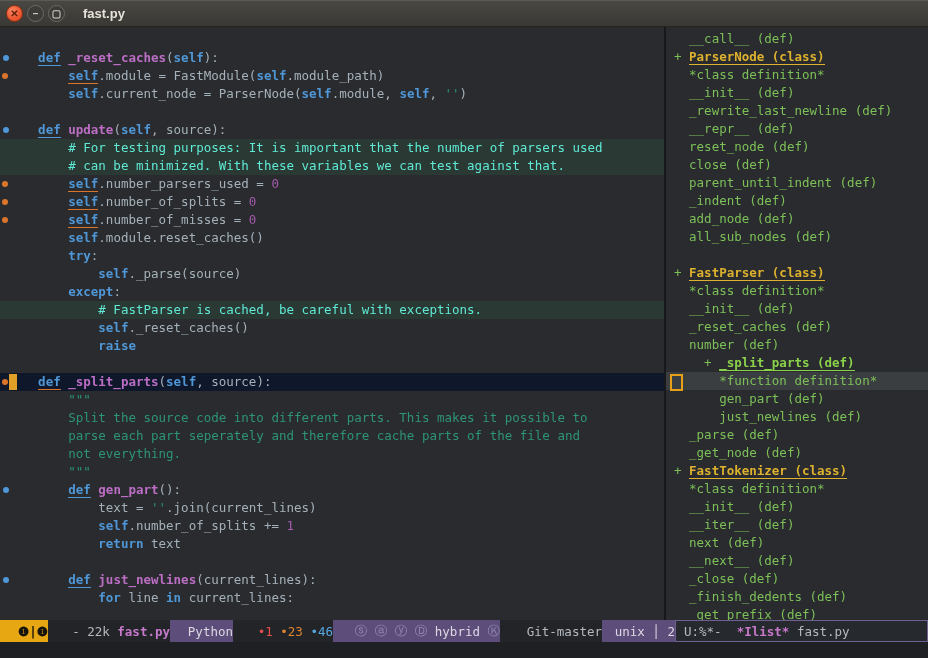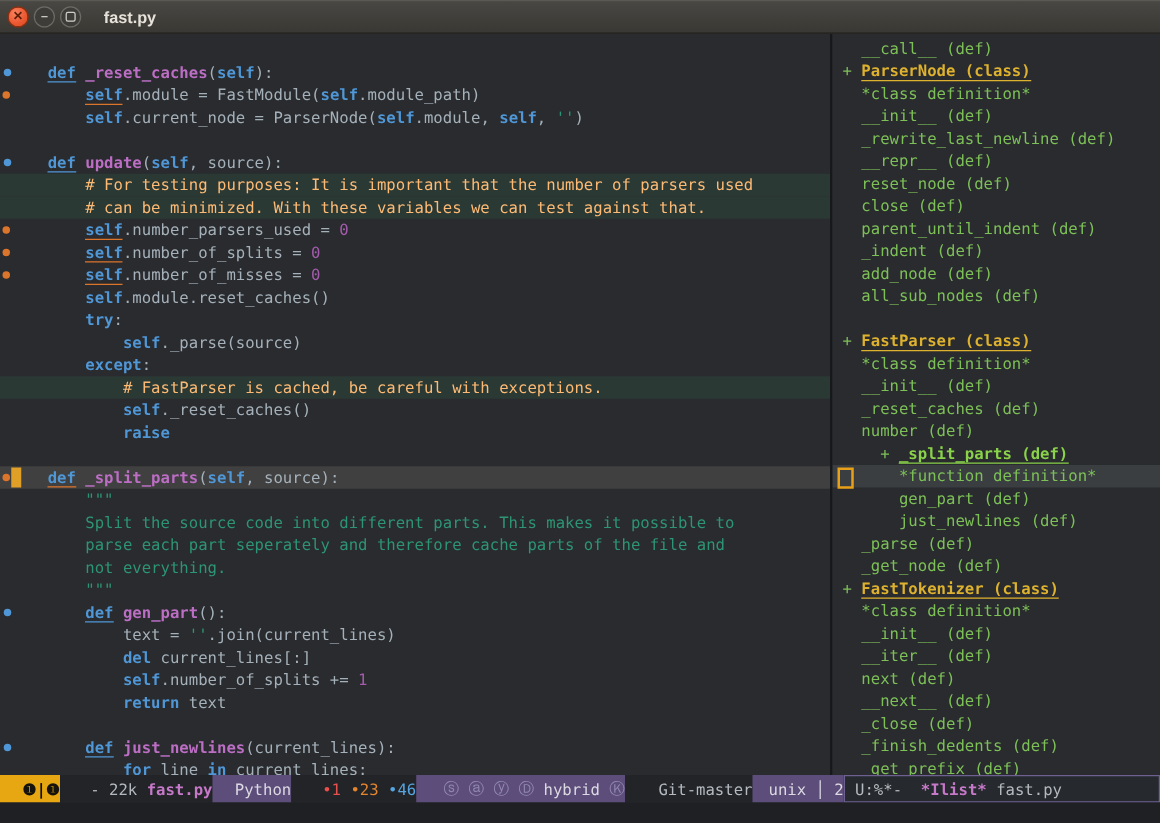--- a/index.html
+++ b/index.html
@@ -19,34 +19,34 @@
   #win-title{margin-left:18px;color:#e6e2da;font:bold 13px "Liberation Sans",sans-serif;}
 
   
   #main{flex:1 1 auto;display:flex;min-height:0;}
   #code-pane{width:666px;flex:0 0 666px;border-right:2px solid #16181b;
     padding-top:4px;box-sizing:border-box;overflow:hidden;background:#292b2e;}
   #outline-pane{flex:1 1 auto;padding-top:3px;overflow:hidden;background:#292b2e;}
 
   .cl{height:18px;line-height:18px;white-space:pre;position:relative;padding-left:8px;}
   .cl.bgc{background:#2b3934;}
-  .cl.bghl{background:#404040;}
+  .cl.bghl{background:#0f172a;}
   .dot{position:absolute;top:6px;width:6px;height:6px;border-radius:50%;}
   .dot.blue{background:#4f97d7;left:3px;}
   .dot.orange{background:#dc752c;left:2px;}
   .cbar{position:absolute;left:9px;top:1px;width:8px;height:16px;background:#e09f26;}
 
   .tk-k{color:#4f97d7;font-weight:bold;}
   .tk-ku{color:#4f97d7;font-weight:bold;border-bottom:1px solid #4f97d7;}
   .tk-ko{color:#4f97d7;font-weight:bold;border-bottom:1px solid #dc752c;}
   .tk-f{color:#bc6ec5;font-weight:bold;}
   .tk-p{color:#a5b1ba;}
   .tk-n{color:#a45bad;}
   .tk-s{color:#2d9574;}
-  .tk-c{color:#fdba74;}
+  .tk-c{color:#5eead4;}
   .tk-d{color:#2d9574;}
 
   .oi{height:18px;line-height:18px;white-space:pre;position:relative;padding-left:8px;color:#7dc058;}
   .oi.cur{background:#3b3e41;}
   .oi .em-class{color:#deb22e;font-weight:bold;border-bottom:1px solid #deb22e;}
   .oi .em-selected{color:#8ad24a;font-weight:bold;border-bottom:1px solid #8ad24a;}
   .obox{position:absolute;left:4px;top:2px;width:9px;height:13px;border:2px solid #e8a018;background:transparent;}
 
   
   #modeline{flex:0 0 22px;height:22px;display:flex;align-items:stretch;font-size:12.5px;}
@@ -99,21 +99,20 @@
         <div class="cl"><span class="tk-p">            </span><span class="tk-k">raise</span></div>
         <div class="cl"></div>
         <div class="cl bghl"><span class="dot orange"></span><span class="cbar"></span><span class="tk-p">    </span><span class="tk-ko">def</span><span class="tk-p"> </span><span class="tk-f">_split_parts</span><span class="tk-p">(</span><span class="tk-k">self</span><span class="tk-p">, source):</span></div>
         <div class="cl"><span class="tk-p">        </span><span class="tk-d">"""</span></div>
         <div class="cl"><span class="tk-p">        </span><span class="tk-d">Split the source code into different parts. This makes it possible to</span></div>
         <div class="cl"><span class="tk-p">        </span><span class="tk-d">parse each part seperately and therefore cache parts of the file and</span></div>
         <div class="cl"><span class="tk-p">        </span><span class="tk-d">not everything.</span></div>
         <div class="cl"><span class="tk-p">        </span><span class="tk-d">"""</span></div>
         <div class="cl"><span class="dot blue"></span><span class="tk-p">        </span><span class="tk-ku">def</span><span class="tk-p"> </span><span class="tk-f">gen_part</span><span class="tk-p">():</span></div>
         <div class="cl"><span class="tk-p">            text = </span><span class="tk-s">''</span><span class="tk-p">.join(current_lines)</span></div>
-        <div class="cl"><span class="tk-p">            </span><span class="tk-k">del</span><span class="tk-p"> current_lines[:]</span></div>
         <div class="cl"><span class="tk-p">            </span><span class="tk-k">self</span><span class="tk-p">.number_of_splits += </span><span class="tk-n">1</span></div>
         <div class="cl"><span class="tk-p">            </span><span class="tk-k">return</span><span class="tk-p"> text</span></div>
         <div class="cl"></div>
         <div class="cl"><span class="dot blue"></span><span class="tk-p">        </span><span class="tk-ku">def</span><span class="tk-p"> </span><span class="tk-f">just_newlines</span><span class="tk-p">(current_lines):</span></div>
         <div class="cl"><span class="tk-p">            </span><span class="tk-k">for</span><span class="tk-p"> line </span><span class="tk-k">in</span><span class="tk-p"> current_lines:</span></div>
       </div>
     <div id="outline-pane">
         <div class="oi"><span>  </span><span>__call__ (def)</span></div>
         <div class="oi"><span>+ </span><span class="em-class">ParserNode (class)</span></div>
         <div class="oi"><span>  </span><span>*class definition*</span></div>

